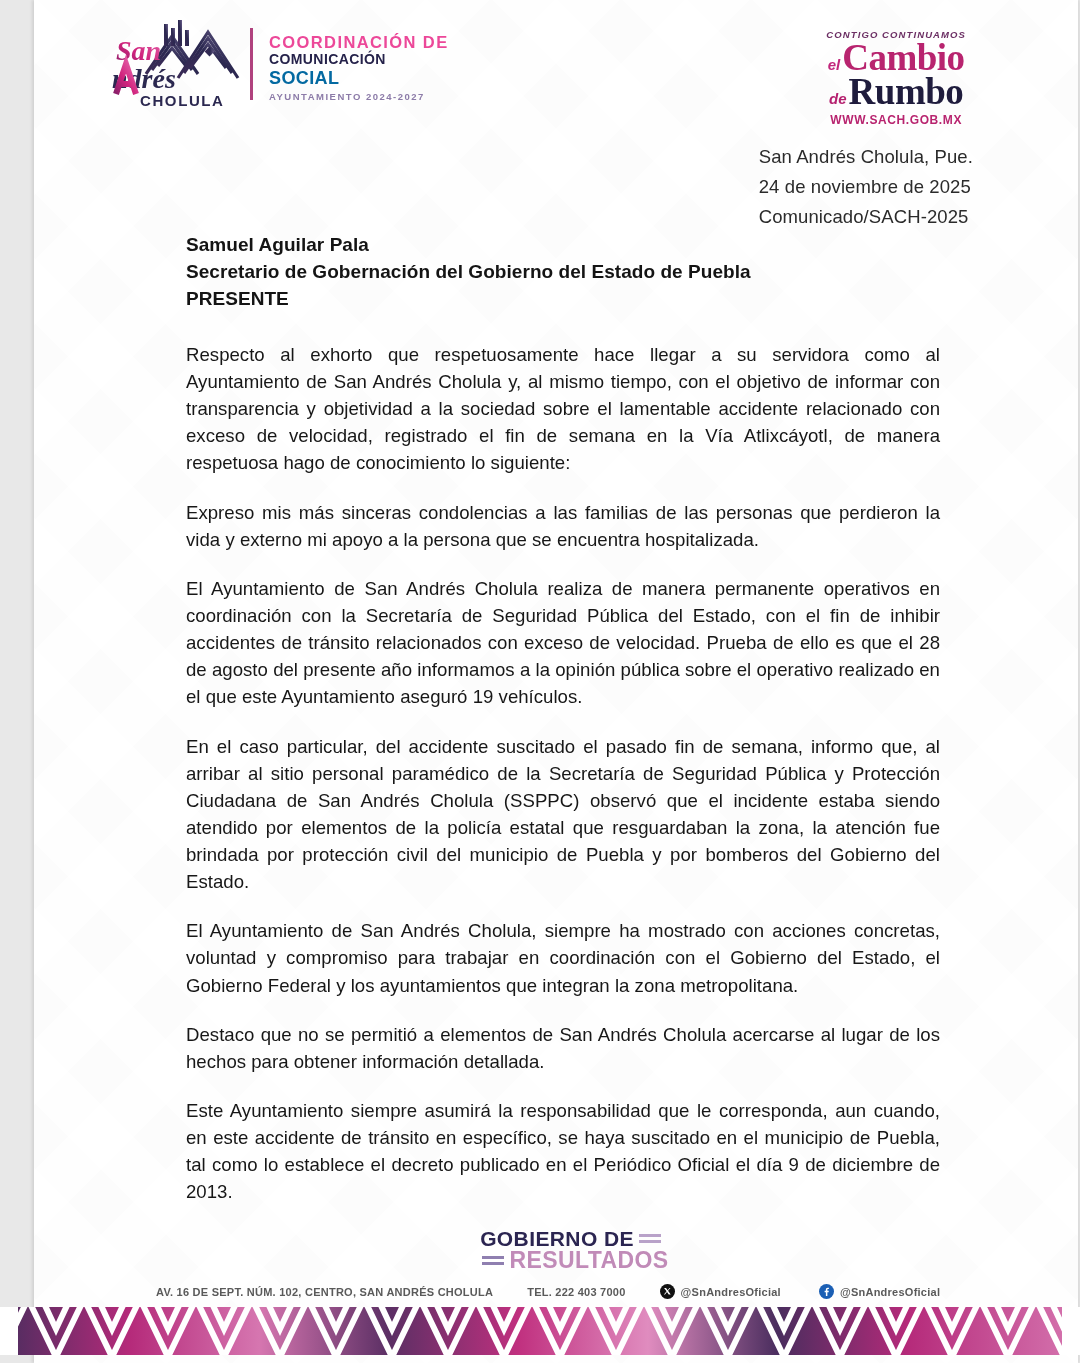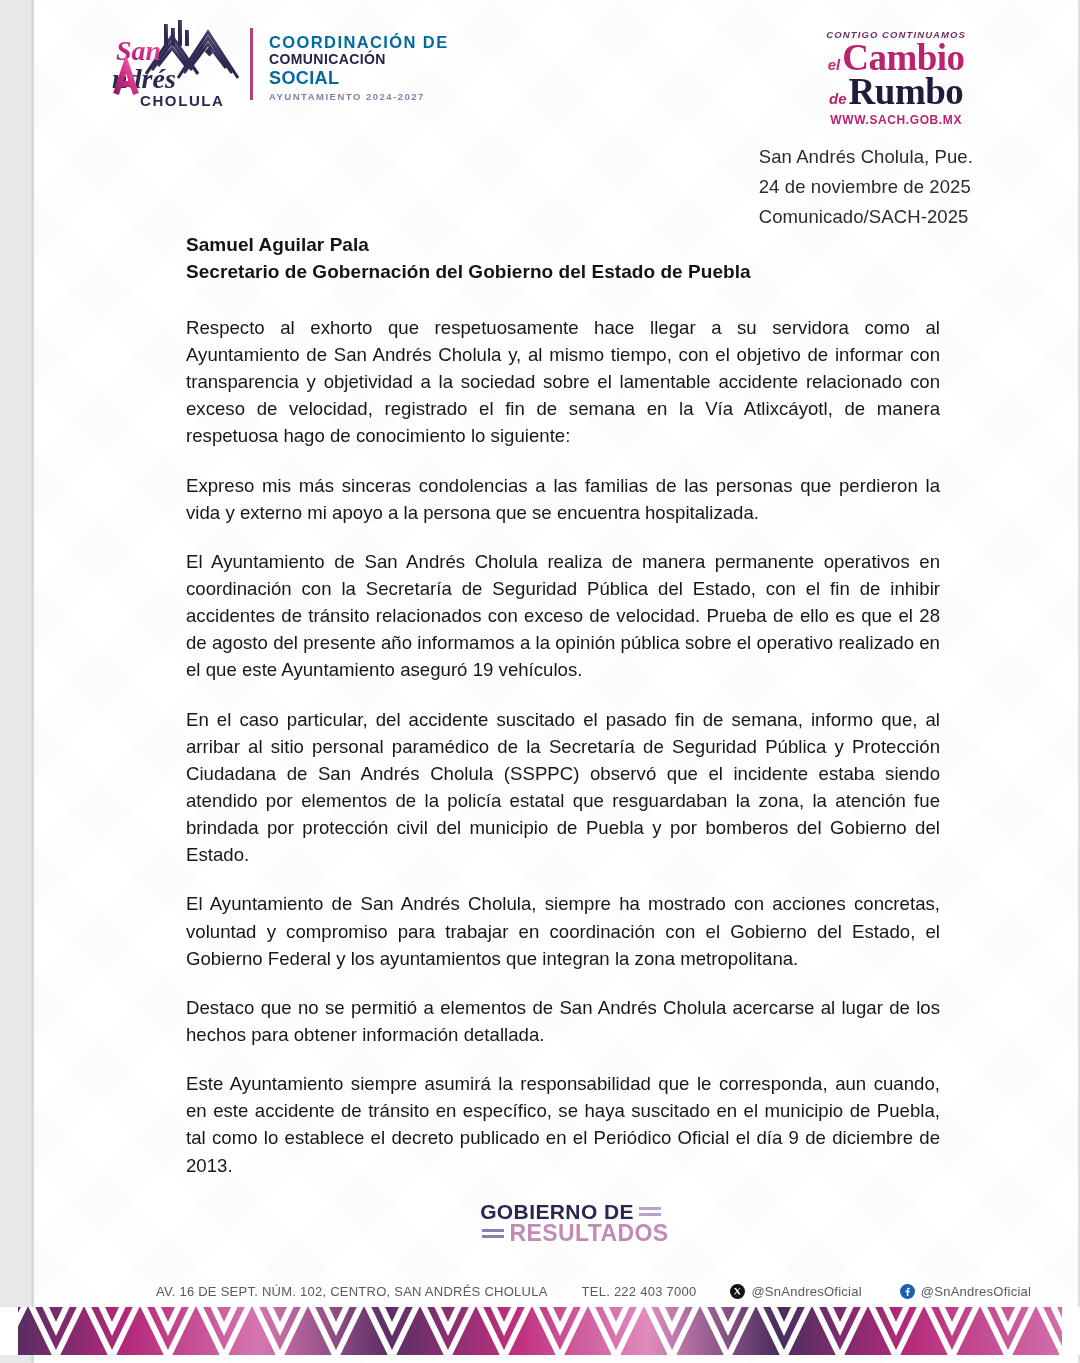--- a/index.html
+++ b/index.html
@@ -64,21 +64,21 @@
     height: 72px;
     background: #b0427e;
     margin: 0 16px 0 10px;
     align-self: center;
   }
 
   .dept { padding-top: 6px; }
   .dept .l1 {
     font-size: 16.5px;
     letter-spacing: 1.4px;
-    color: #0369a1;
+    color: #ec4899;
     font-weight: 600;
     line-height: 1.22;
   }
   .dept .l2 {
     font-size: 14px;
     letter-spacing: 0.4px;
     color: #25224a;
     font-weight: 800;
     line-height: 1.12;
   }
@@ -218,24 +218,24 @@
   
   .footer {
     position: absolute;
     left: 0;
     right: 0;
     bottom: 64px;
     z-index: 3;
     display: flex;
     align-items: center;
     padding: 0 60px 0 122px;
-    font-size: 13px;
+    font-size: 11px;
     letter-spacing: 0.25px;
     color: #5a5a5a;
-    font-weight: 400;
+    font-weight: 700;
   }
   .f-addr { white-space: nowrap; }
   .f-tel { margin-left: 34px; white-space: nowrap; }
   .f-social { display: flex; align-items: center; margin-left: 34px; }
   .f-social .handle { margin-left: 6px; white-space: nowrap; }
   .f-social + .f-social { margin-left: 38px; }
   .sicon { width: 15px; height: 15px; display:block; }
 
   
   .zigzag {
@@ -338,20 +338,21 @@
         <div>24 de noviembre de 2025</div>
         <div>Comunicado/SACH-2025</div>
       </div>
     </div>
 
     <div class="letter">
 
       <div class="addressee">
         <div>Samuel Aguilar Pala</div>
         <div>Secretario de Gobernación del Gobierno del Estado de Puebla</div>
+        <div>PRESENTE</div>
       </div>
 
       <p class="para">Respecto al exhorto que respetuosamente hace llegar a su servidora como al Ayuntamiento de San Andrés Cholula y, al mismo tiempo, con el objetivo de informar con transparencia y objetividad a la sociedad sobre el lamentable accidente relacionado con exceso de velocidad, registrado el fin de semana en la Vía Atlixcáyotl, de manera respetuosa hago de conocimiento lo siguiente:</p>
       <p class="para">Expreso mis más sinceras condolencias a las familias de las personas que perdieron la vida y externo mi apoyo a la persona que se encuentra hospitalizada.</p>
       <p class="para">El Ayuntamiento de San Andrés Cholula realiza de manera permanente operativos en coordinación con la Secretaría de Seguridad Pública del Estado, con el fin de inhibir accidentes de tránsito relacionados con exceso de velocidad. Prueba de ello es que el 28 de agosto del presente año informamos a la opinión pública sobre el operativo realizado en el que este Ayuntamiento aseguró 19 vehículos.</p>
       <p class="para">En el caso particular, del accidente suscitado el pasado fin de semana, informo que, al arribar al sitio personal paramédico de la Secretaría de Seguridad Pública y Protección Ciudadana de San Andrés Cholula (SSPPC) observó que el incidente estaba siendo atendido por elementos de la policía estatal que resguardaban la zona, la atención fue brindada por protección civil del municipio de Puebla y por bomberos del Gobierno del Estado.</p>
       <p class="para">El Ayuntamiento de San Andrés Cholula, siempre ha mostrado con acciones concretas, voluntad y compromiso para trabajar en coordinación con el Gobierno del Estado, el Gobierno Federal y los ayuntamientos que integran la zona metropolitana.</p>
       <p class="para">Destaco que no se permitió a elementos de San Andrés Cholula acercarse al lugar de los hechos para obtener información detallada.</p>
       <p class="para">Este Ayuntamiento siempre asumirá la responsabilidad que le corresponda, aun cuando, en este accidente de tránsito en específico, se haya suscitado en el municipio de Puebla, tal como lo establece el decreto publicado en el Periódico Oficial el día 9 de diciembre de 2013.</p>
 

